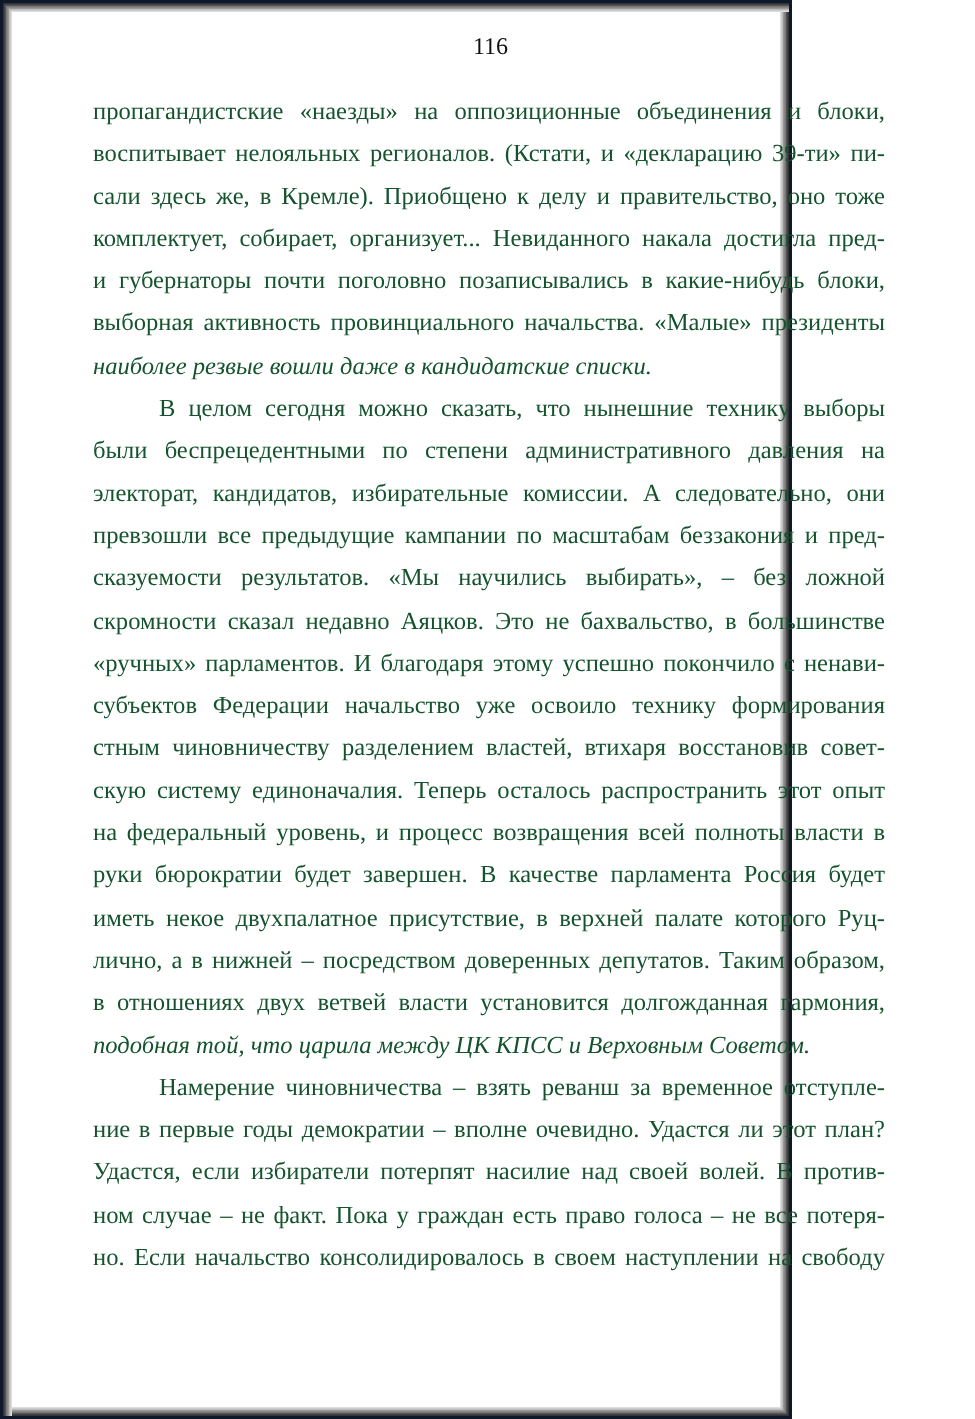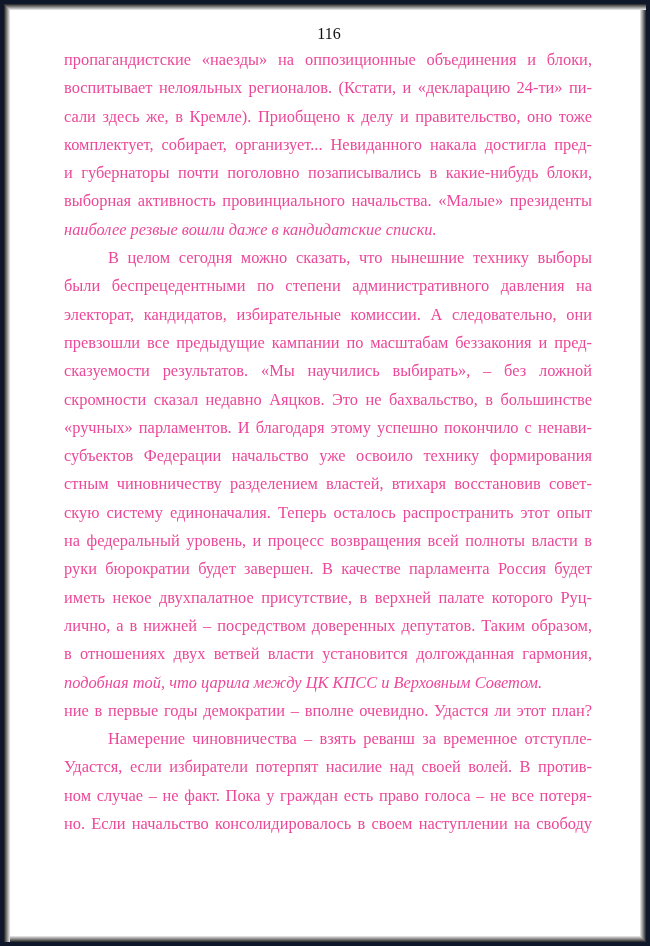--- a/index.html
+++ b/index.html
@@ -10,25 +10,25 @@
     body {
       width: 650px;
       height: 946px;
       overflow: hidden;
       position: relative;
     }
     .page-frame {
       position: absolute;
       left: 0;
       top: 0;
-      width: 650px;
+      width: 528px;
       height: 946px;
       box-sizing: border-box;
       background: #ffffff;
-      border: 4px solid #0f172a;
+      border: 2px solid #0f172a;
       box-shadow:
         inset 1px 1px 0 #333333,
         inset 2px 2px 0 #555555,
         inset 3px 3px 0 #777777,
         inset 4px 4px 0 #999999,
         inset 5px 5px 0 #bbbbbb,
         inset 6px 6px 0 #dddddd,
         inset -1px -1px 0 #333333,
         inset -2px -2px 0 #555555,
         inset -3px -3px 0 #777777,
@@ -43,25 +43,25 @@
       top: 20px;
       text-align: center;
       font-family: "Liberation Serif", serif;
       font-size: 16px;
       color: #111111;
       line-height: 20px;
     }
     .text-body {
       position: absolute;
       left: 60px;
-      top: 42px;
+      top: 58px;
       width: 528px;
       font-family: "Liberation Serif", serif;
       font-size: 16.4px;
-      color: #ec4899;
+      color: #14532d;
     }
     .line {
       display: block;
       height: 28.3px;
       line-height: 28.3px;
       white-space: nowrap;
       text-align: justify;
       text-align-last: justify;
     }
     .line.last {
@@ -76,21 +76,21 @@
 </head>
 <body>
 
 <div class="page-frame">
   <div class="page-number">116</div>
 
   <div class="text-body">
 
     <div>
       <span class="line">пропагандистские «наезды» на оппозиционные объединения и  блоки,</span>
-      <span class="line">воспитывает нелояльных регионалов. (Кстати, и «декларацию 24-ти» пи-</span>
+      <span class="line">воспитывает нелояльных регионалов. (Кстати, и «декларацию 39-ти» пи-</span>
       <span class="line">сали здесь же, в Кремле). Приобщено к делу и правительство, оно тоже</span>
       <span class="line">комплектует, собирает, организует... Невиданного накала достигла пред-</span>
       <span class="line">и губернаторы почти поголовно позаписывались в какие-нибудь блоки,</span>
       <span class="line">выборная активность провинциального начальства. «Малые» президенты</span>
       <span class="line last">наиболее резвые вошли даже в кандидатские списки.</span>
     </div>
 
     <div>
       <span class="line indent">В целом сегодня можно сказать, что нынешние технику выборы</span>
       <span class="line">были беспрецедентными по степени административного давления на</span>
@@ -104,20 +104,20 @@
       <span class="line">скую систему единоначалия. Теперь осталось распространить этот опыт</span>
       <span class="line">на федеральный уровень, и процесс возвращения всей полноты власти в</span>
       <span class="line">руки бюрократии будет завершен. В качестве парламента Россия будет</span>
       <span class="line">иметь некое двухпалатное присутствие, в верхней палате которого Руц-</span>
       <span class="line">лично, а в нижней – посредством доверенных депутатов. Таким образом,</span>
       <span class="line">в отношениях двух ветвей власти установится долгожданная гармония,</span>
       <span class="line last">подобная той, что царила между ЦК КПСС и Верховным Советом.</span>
     </div>
 
     <div>
+      <span class="line indent">Намерение чиновничества – взять реванш за временное отступле-</span>
       <span class="line">ние в первые годы демократии – вполне очевидно. Удастся ли этот план?</span>
-      <span class="line indent">Намерение чиновничества – взять реванш за временное отступле-</span>
       <span class="line">Удастся, если избиратели потерпят насилие над своей волей. В против-</span>
       <span class="line">ном случае – не факт. Пока у граждан есть право голоса – не все потеря-</span>
       <span class="line">но. Если начальство консолидировалось в своем наступлении на свободу</span>
     </div>
   </div>
 </div>
 
 </body></html>

